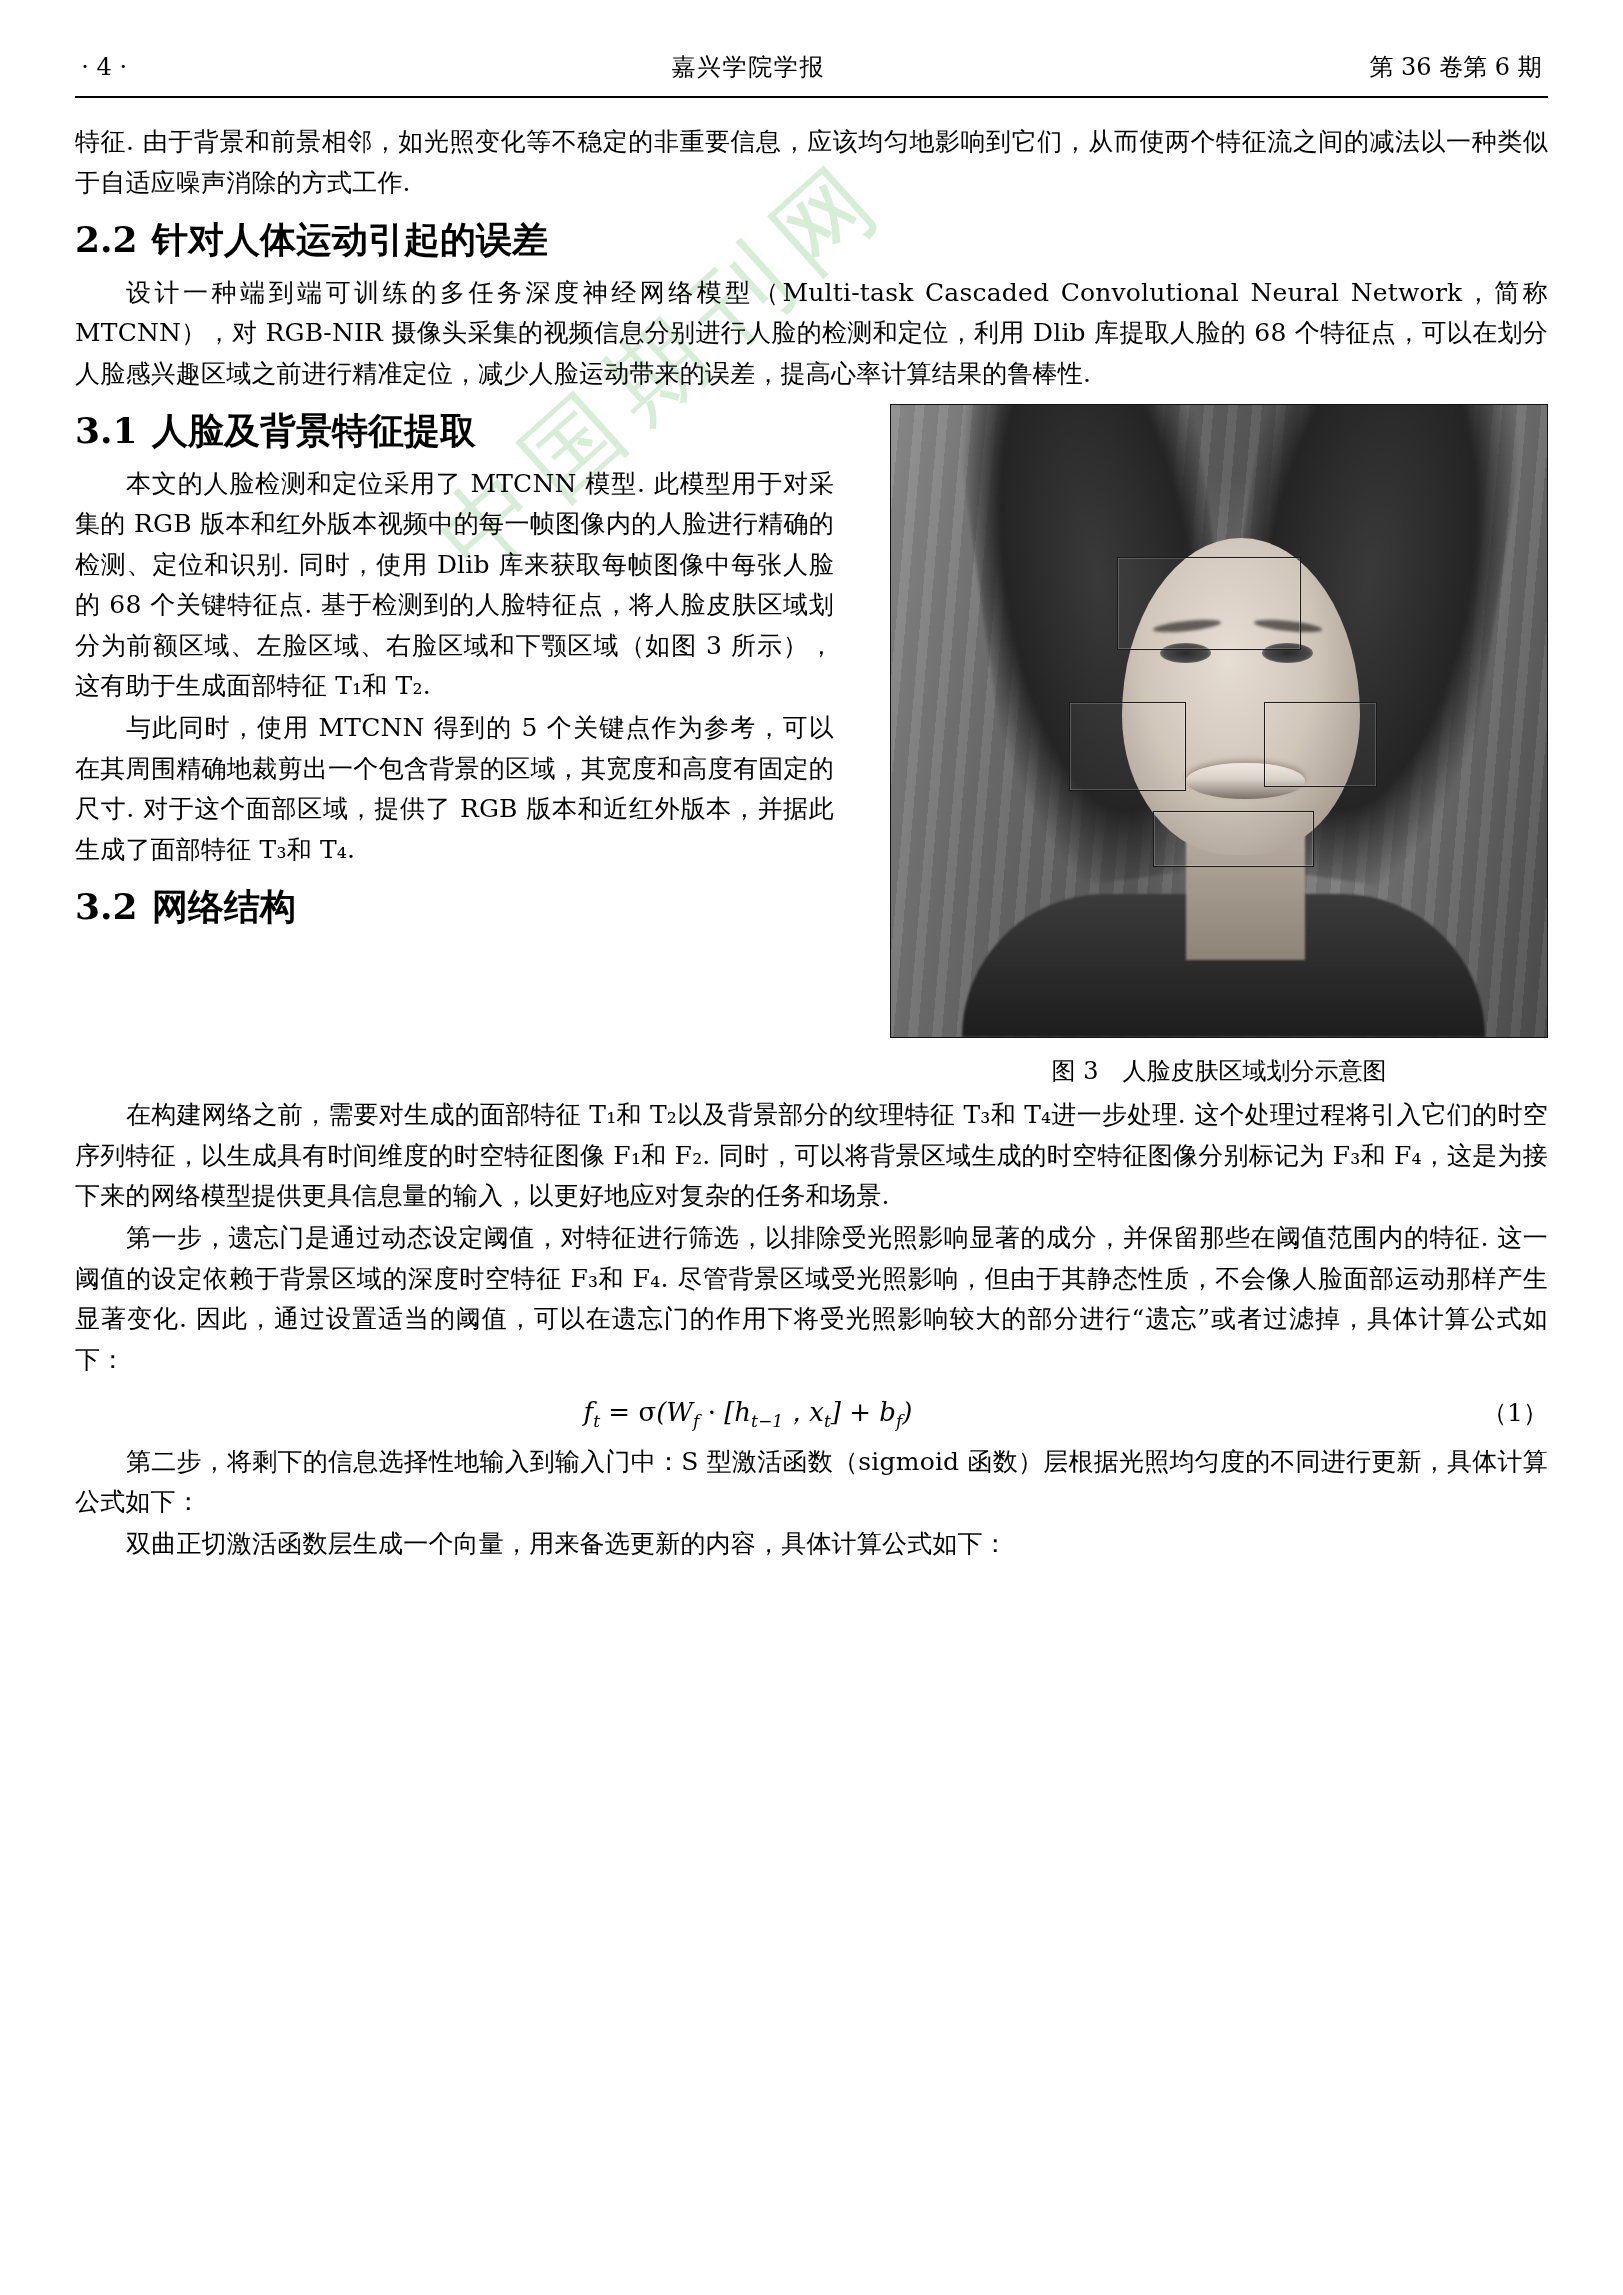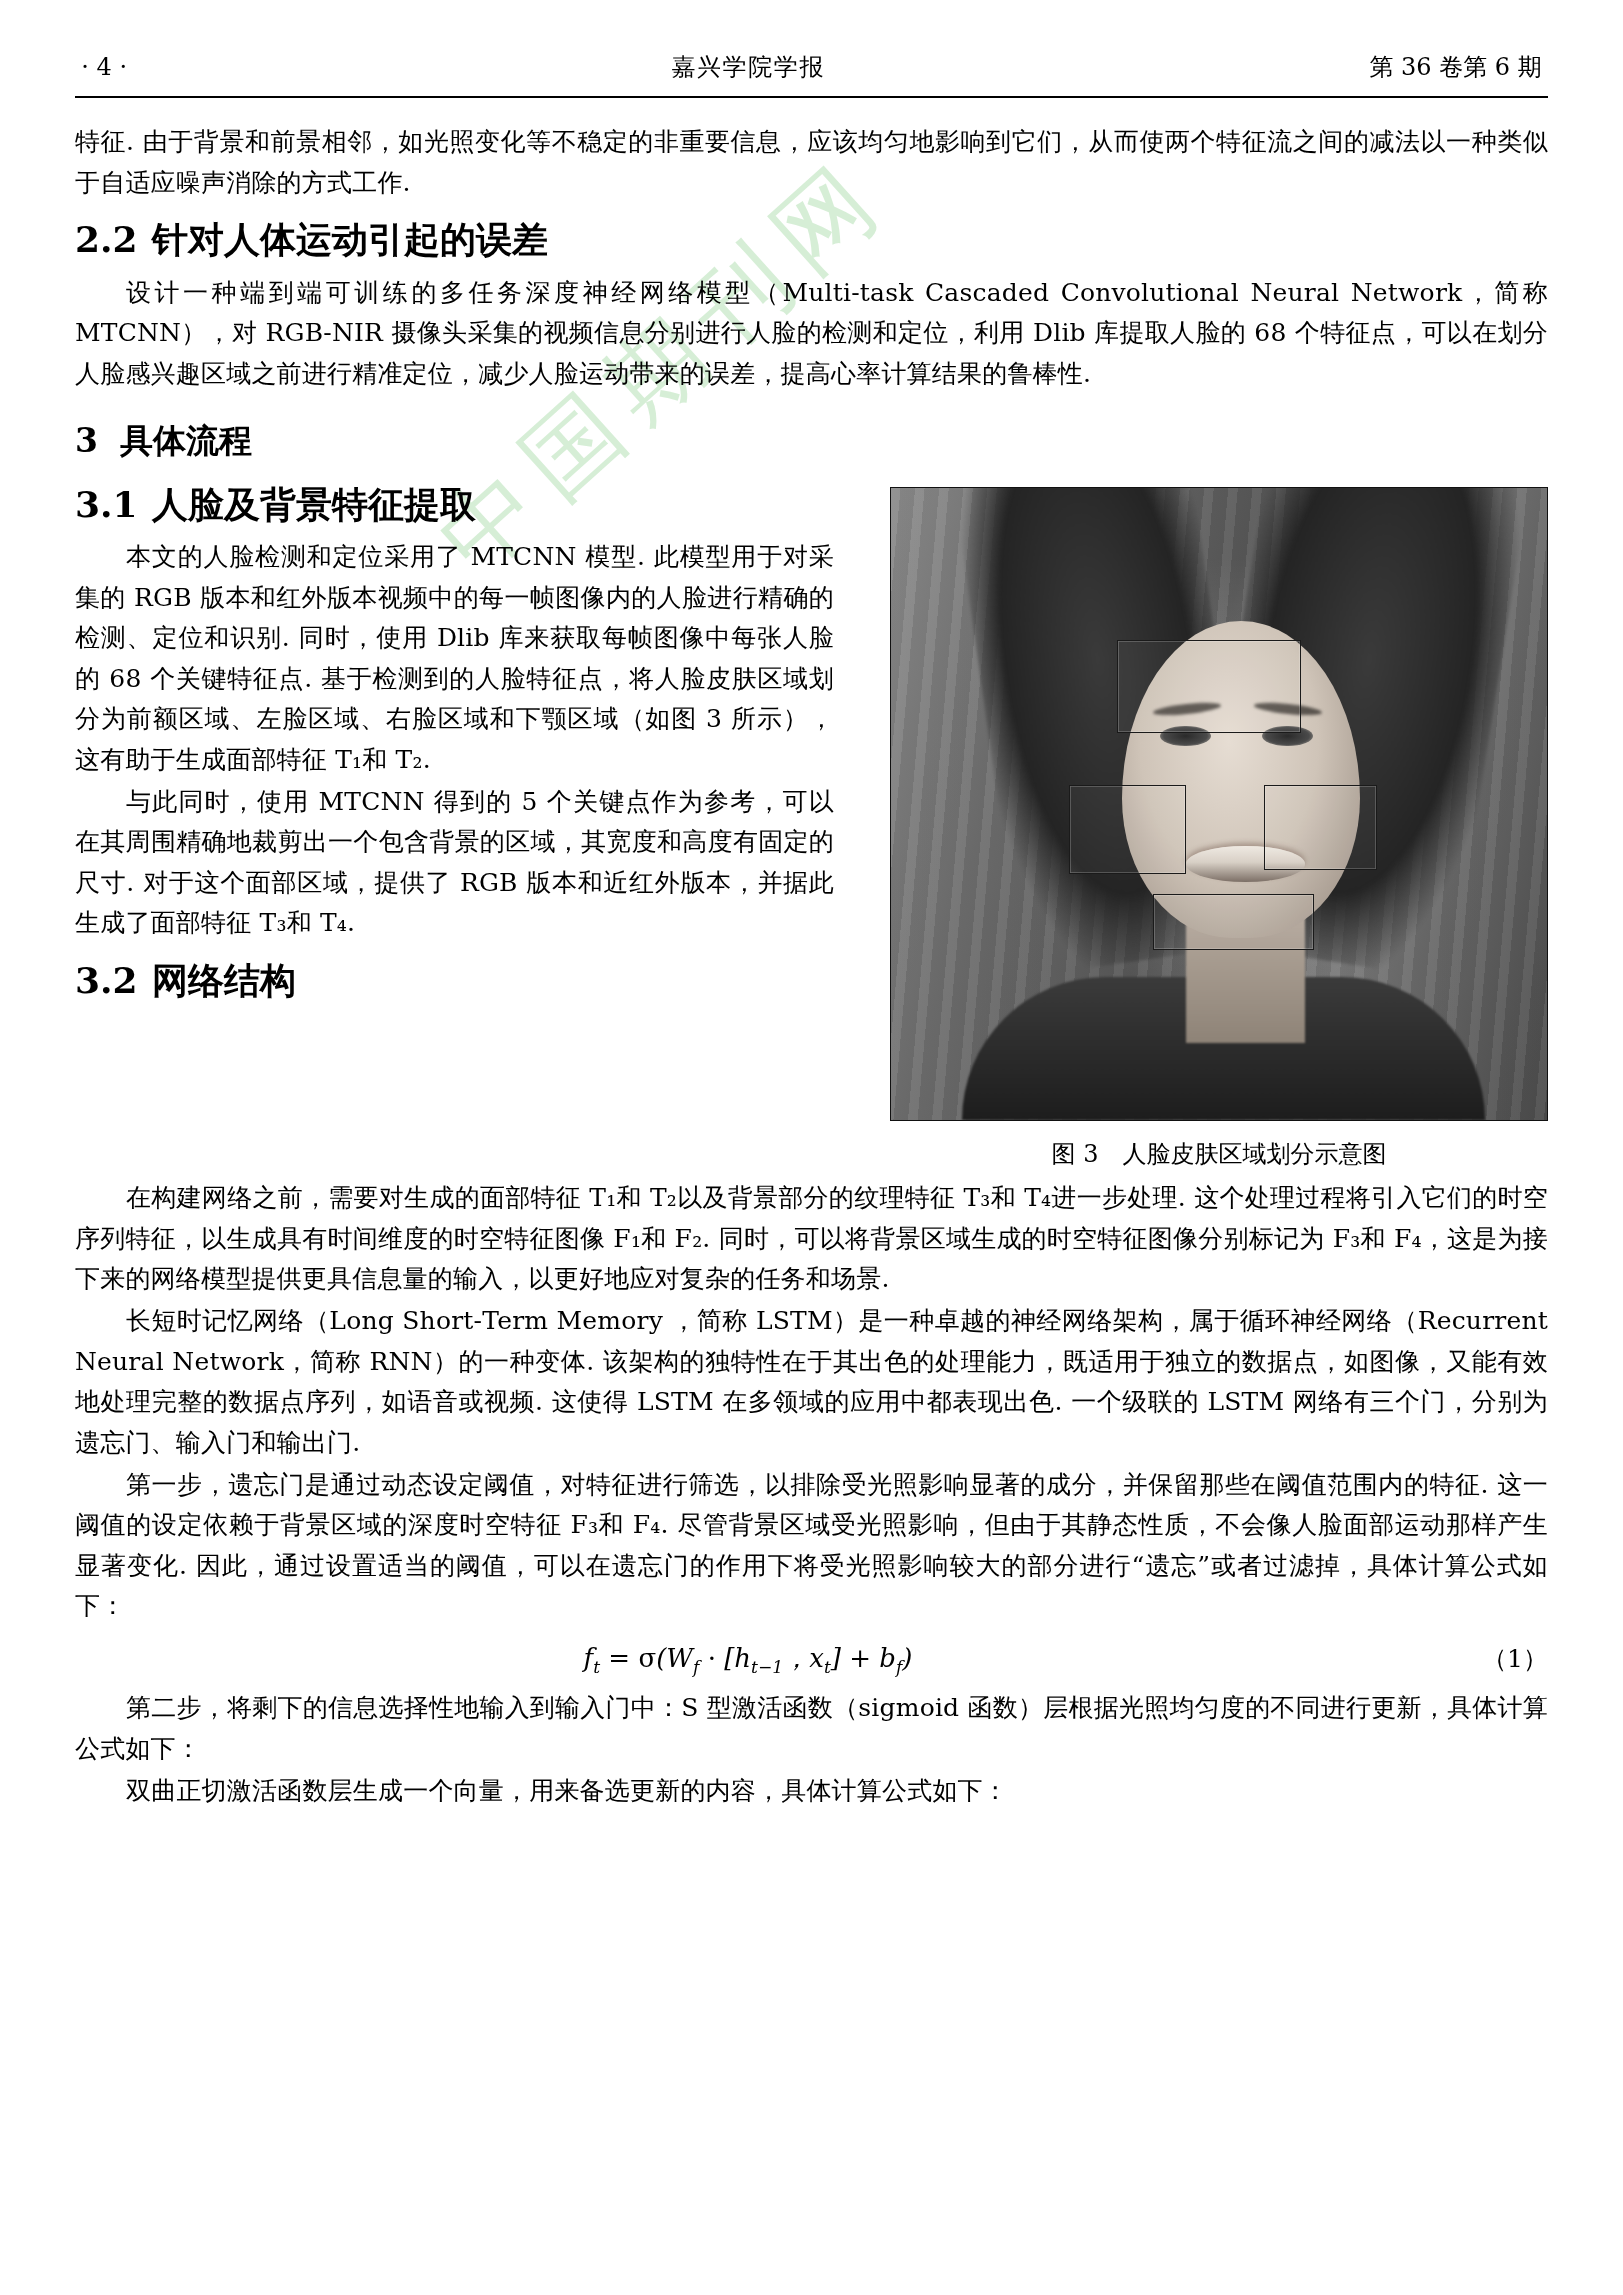--- a/index.html
+++ b/index.html
@@ -220,23 +220,20 @@
     </div>
     <div class="rule"></div>
 
     <p class="body">特征. 由于背景和前景相邻，如光照变化等不稳定的非重要信息，应该均匀地影响到它们，从而使两个特征流之间的减法以一种类似于自适应噪声消除的方式工作.</p>
 
     <h2 class="sec">
       <span class="num">2.2</span><span>针对人体运动引起的误差</span>
     </h2>
     <p class="body indent">设计一种端到端可训练的多任务深度神经网络模型（Multi‑task Cascaded Convolutional Neural Network，简称 MTCNN），对 RGB‑NIR 摄像头采集的视频信息分别进行人脸的检测和定位，利用 Dlib 库提取人脸的 68 个特征点，可以在划分人脸感兴趣区域之前进行精准定位，减少人脸运动带来的误差，提高心率计算结果的鲁棒性.</p>
 
-    <h1 class="sec-major">
-      <span class="num">3</span><span>具体流程</span>
-    </h1>
 
     <div class="figwrap clearfix">
       <div class="figure-box">
         <div class="photo-bg"></div>
         <div class="photo-bars"></div>
         <div class="hair-l"></div>
         <div class="hair-r"></div>
         <div class="shoulders"></div>
         <div class="neck"></div>
         <div class="face"></div>
@@ -261,21 +258,20 @@
     <p class="body indent">本文的人脸检测和定位采用了 MTCNN 模型. 此模型用于对采集的 RGB 版本和红外版本视频中的每一帧图像内的人脸进行精确的检测、定位和识别. 同时，使用 Dlib 库来获取每帧图像中每张人脸的 68 个关键特征点. 基于检测到的人脸特征点，将人脸皮肤区域划分为前额区域、左脸区域、右脸区域和下颚区域（如图 3 所示），这有助于生成面部特征 T₁和 T₂.</p>
     <p class="body indent">与此同时，使用 MTCNN 得到的 5 个关键点作为参考，可以在其周围精确地裁剪出一个包含背景的区域，其宽度和高度有固定的尺寸. 对于这个面部区域，提供了 RGB 版本和近红外版本，并据此生成了面部特征 T₃和 T₄.</p>
 
     <h2 class="sec">
       <span class="num">3.2</span><span>网络结构</span>
     </h2>
 
     <div class="clearfix"></div>
 
     <p class="body indent">在构建网络之前，需要对生成的面部特征 T₁和 T₂以及背景部分的纹理特征 T₃和 T₄进一步处理. 这个处理过程将引入它们的时空序列特征，以生成具有时间维度的时空特征图像 F₁和 F₂. 同时，可以将背景区域生成的时空特征图像分别标记为 F₃和 F₄，这是为接下来的网络模型提供更具信息量的输入，以更好地应对复杂的任务和场景.</p>
-    <p class="body indent">长短时记忆网络（Long Short‑Term Memory ，简称 LSTM）是一种卓越的神经网络架构，属于循环神经网络（Recurrent Neural Network，简称 RNN）的一种变体. 该架构的独特性在于其出色的处理能力，既适用于独立的数据点，如图像，又能有效地处理完整的数据点序列，如语音或视频. 这使得 LSTM 在多领域的应用中都表现出色. 一个级联的 LSTM 网络有三个门，分别为遗忘门、输入门和输出门.</p>
     <p class="body indent">第一步，遗忘门是通过动态设定阈值，对特征进行筛选，以排除受光照影响显著的成分，并保留那些在阈值范围内的特征. 这一阈值的设定依赖于背景区域的深度时空特征 F₃和 F₄. 尽管背景区域受光照影响，但由于其静态性质，不会像人脸面部运动那样产生显著变化. 因此，通过设置适当的阈值，可以在遗忘门的作用下将受光照影响较大的部分进行“遗忘”或者过滤掉，具体计算公式如下：</p>
 
     <div class="eq-row">
       <div class="eq-body">
         f<sub>t</sub> = <span class="up">σ</span>(W<sub>f</sub> <span class="up">·</span> [h<sub>t−1</sub>，x<sub>t</sub>] + b<sub>f</sub>)
       </div>
       <div class="eq-num">（1）</div>
     </div>
 
     <p class="body indent">第二步，将剩下的信息选择性地输入到输入门中：S 型激活函数（sigmoid 函数）层根据光照均匀度的不同进行更新，具体计算公式如下：</p>

